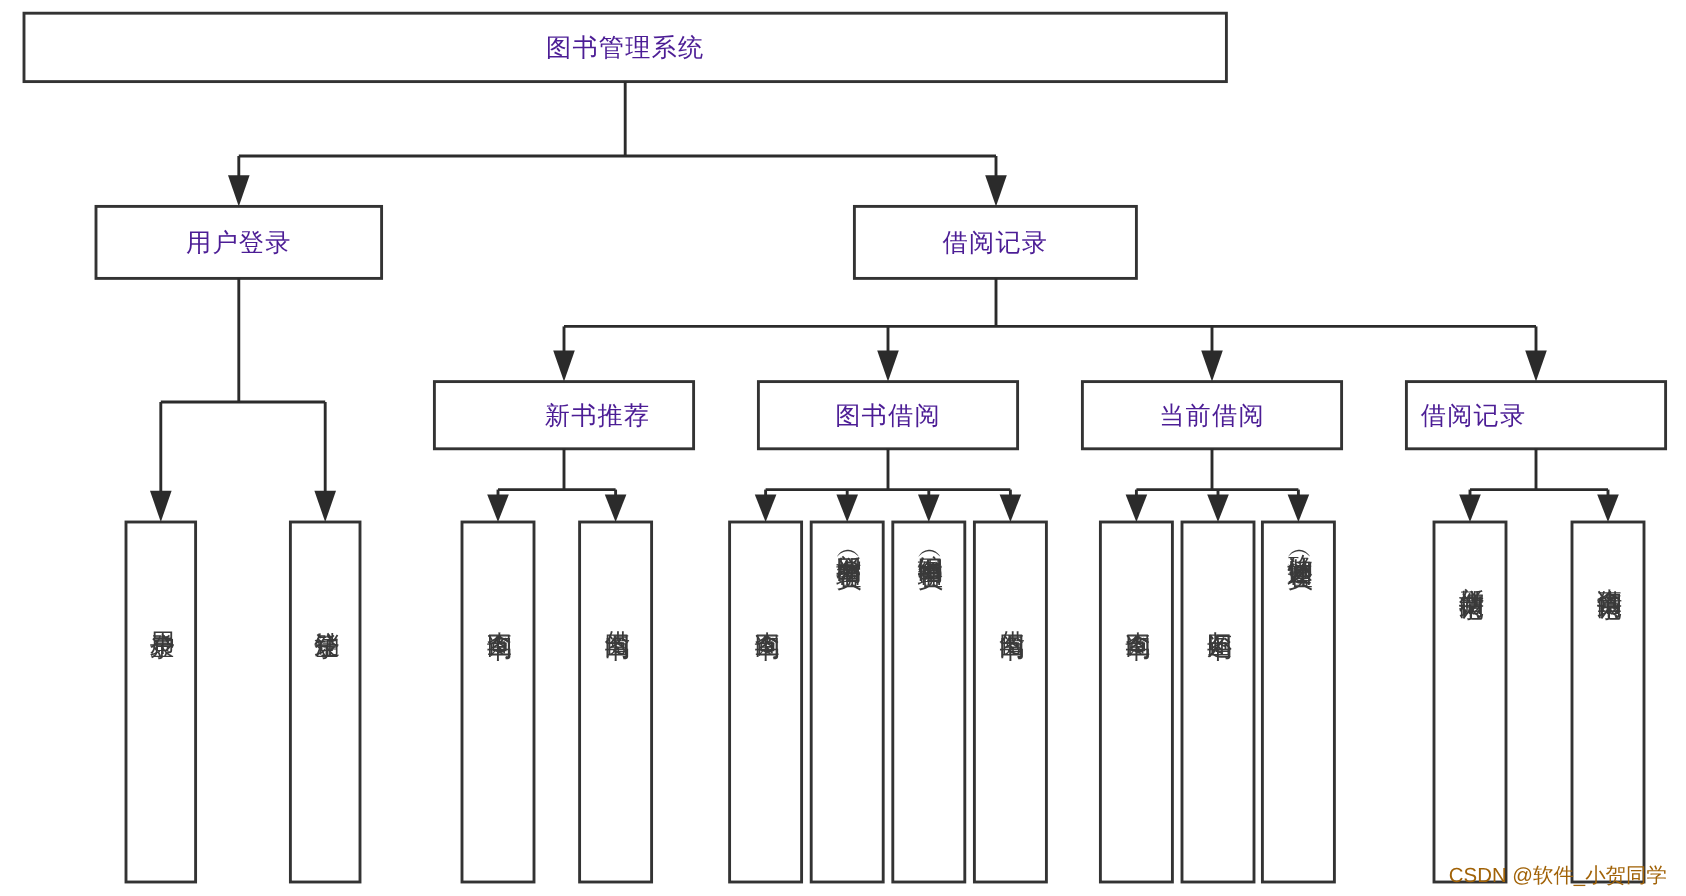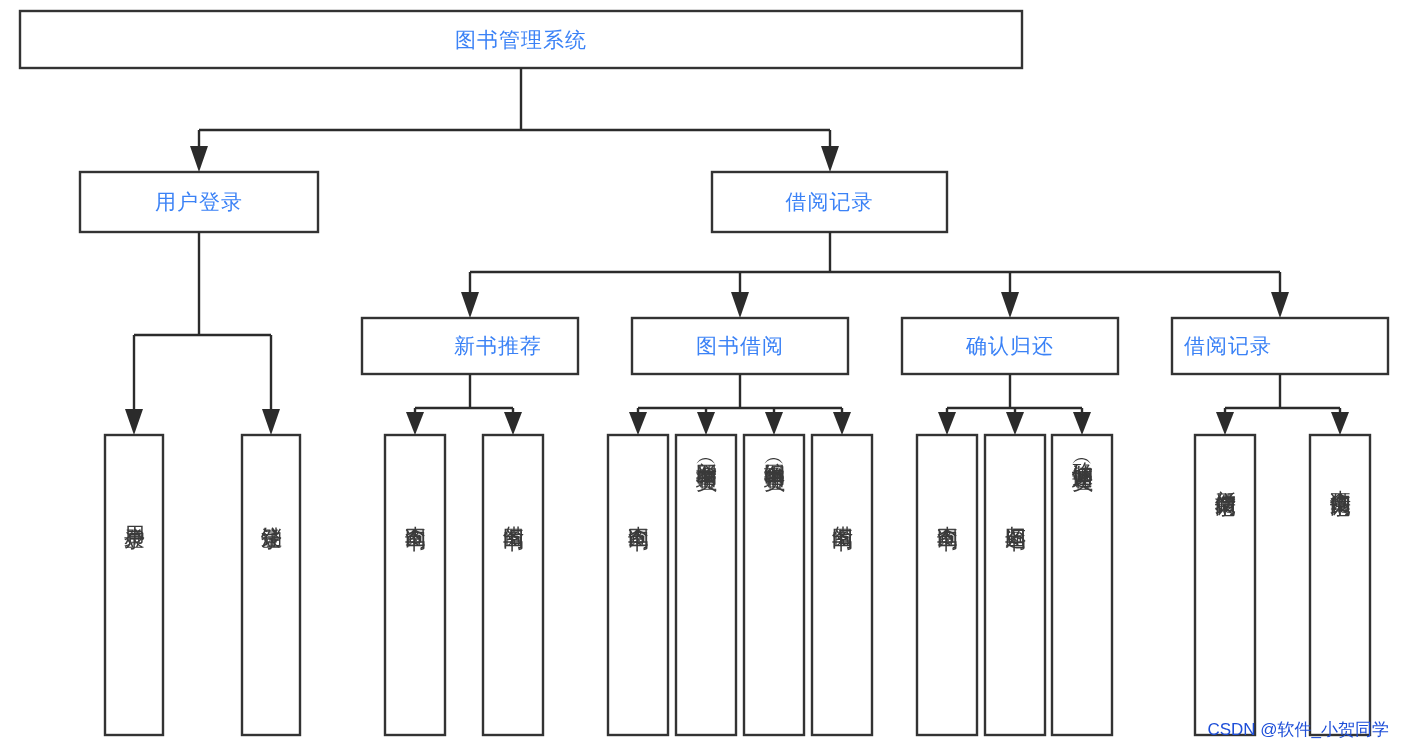--- a/index.html
+++ b/index.html
@@ -60,32 +60,32 @@
   .hlabel-wrap {
     position: absolute;
     display: flex;
     align-items: center;
     justify-content: center;
     pointer-events: none;
   }
   .hlabel-text {
     font-family: "Liberation Sans", "DejaVu Sans", sans-serif;
     font-size: 21px;
-    color: #3b82f6;
+    color: #4c1d95;
     letter-spacing: 1px;
     white-space: nowrap;
     text-align: right;
   }
   #watermark {
     position: absolute;
     right: 16px;
     bottom: 6px;
     font-family: "Liberation Sans", "DejaVu Sans", sans-serif;
     font-size: 17px;
-    color: #1d4ed8;
+    color: #a16207;
     white-space: nowrap;
     pointer-events: none;
   }
 </style>
 </head>
 <body>
 
 <div id="diagram-root">
 
   <svg class="diagram-svg" viewBox="0 0 1405 747">
@@ -194,21 +194,21 @@
     <span class="hlabel-text">借阅记录</span>
   </div>
 
   <div class="hlabel-wrap" style="left:362px; top:318px; width:216px; height:56px;margin-left:28px;">
     <span class="hlabel-text">新书推荐</span>
   </div>
   <div class="hlabel-wrap" style="left:632px; top:318px; width:216px; height:56px;">
     <span class="hlabel-text">图书借阅</span>
   </div>
   <div class="hlabel-wrap" style="left:902px; top:318px; width:216px; height:56px;">
-    <span class="hlabel-text">确认归还</span>
+    <span class="hlabel-text">当前借阅</span>
   </div>
   <div class="hlabel-wrap" style="left:1120px; top:318px; width:216px; height:56px;">
     <span class="hlabel-text">借阅记录</span>
   </div>
 
   <div class="vlabel-wrap" style="left:105px; top:435px; width:58px; height:300px; padding-top:74px;">
     <span class="vlabel-text">用户登录</span>
   </div>
   <div class="vlabel-wrap" style="left:242px; top:435px; width:58px; height:300px; padding-top:74px;">
     <span class="vlabel-text">注销登录</span>

